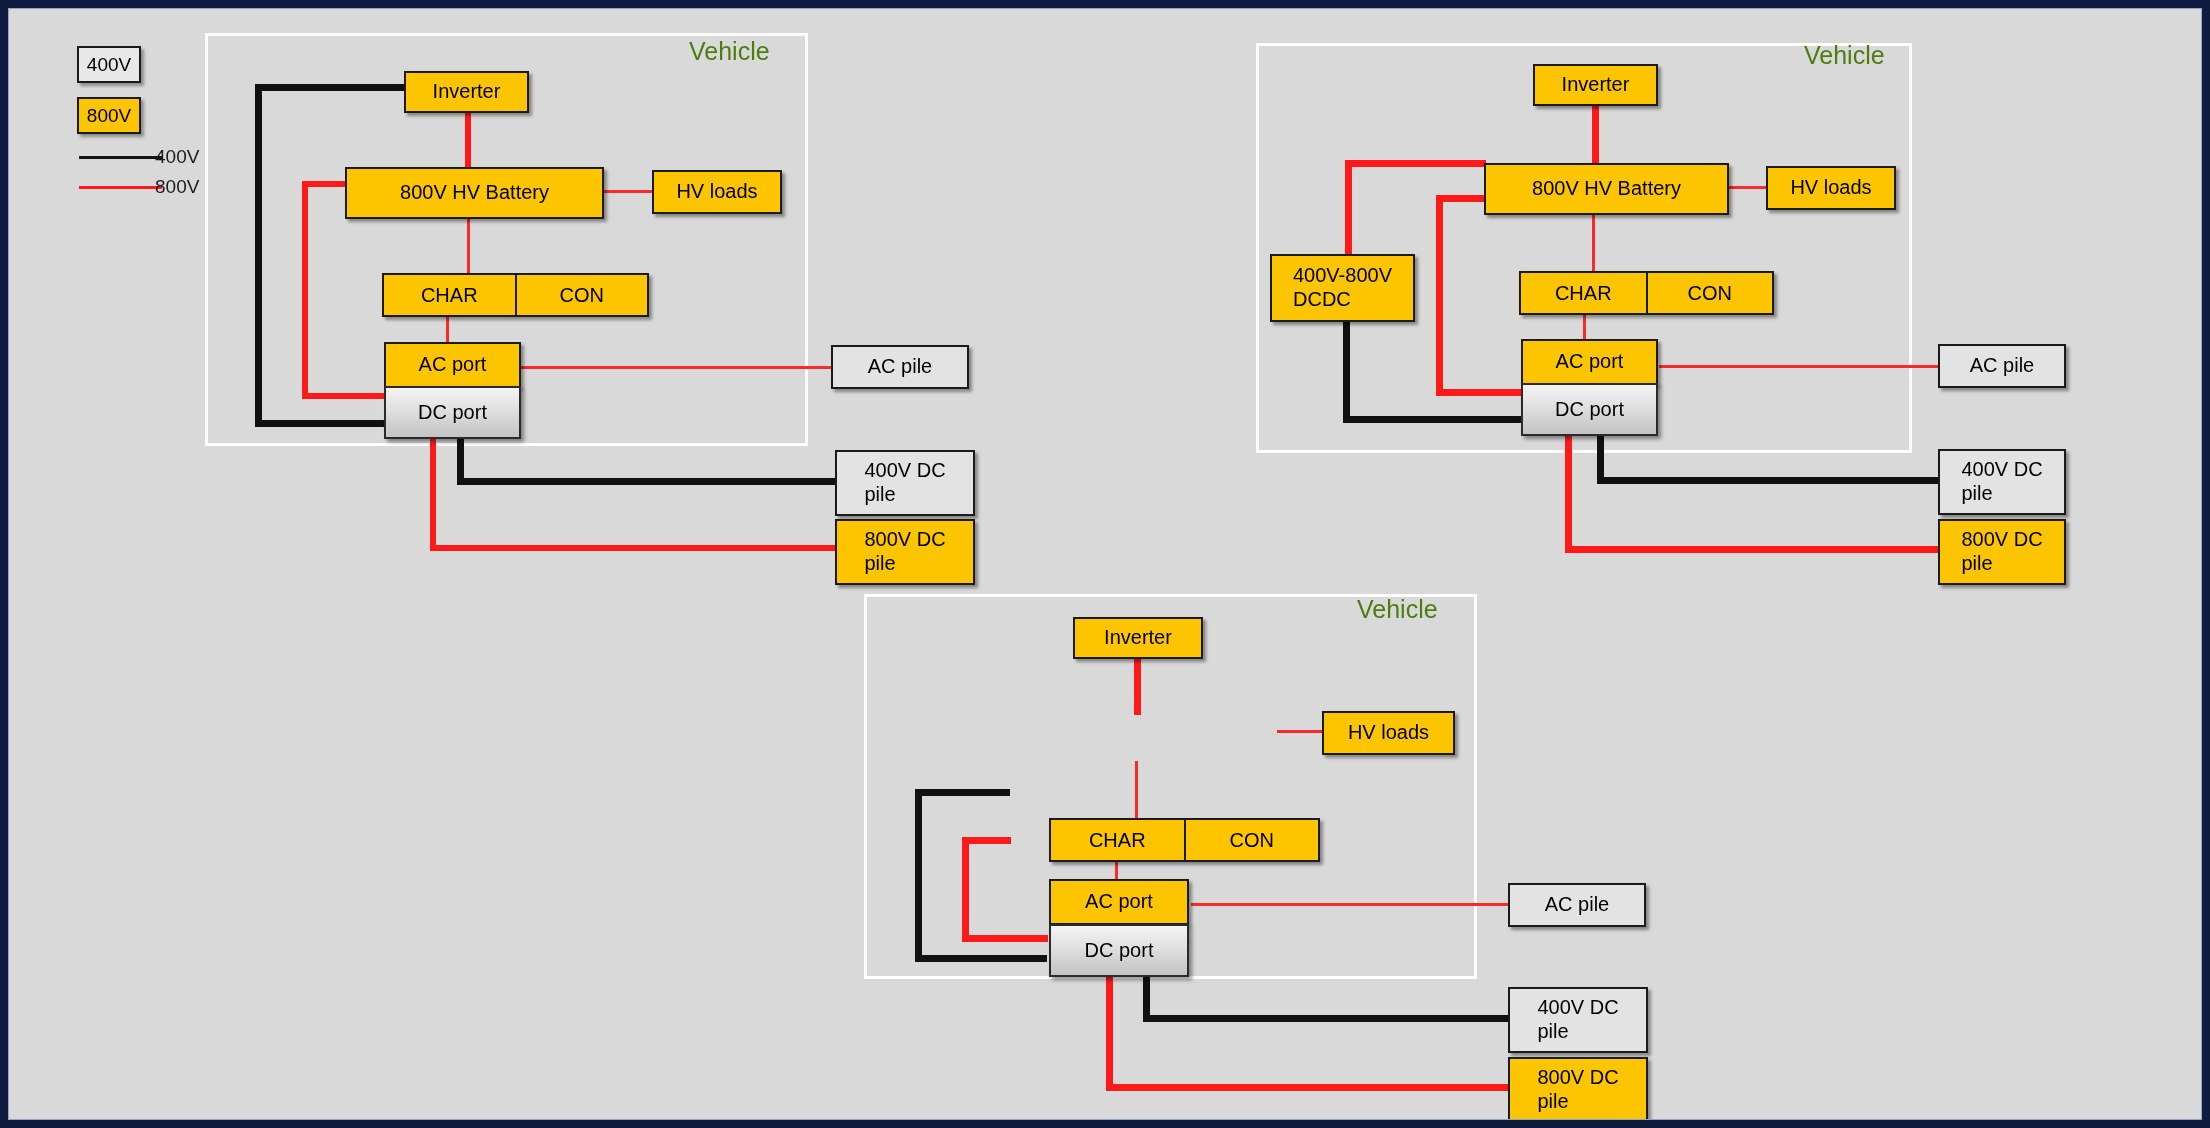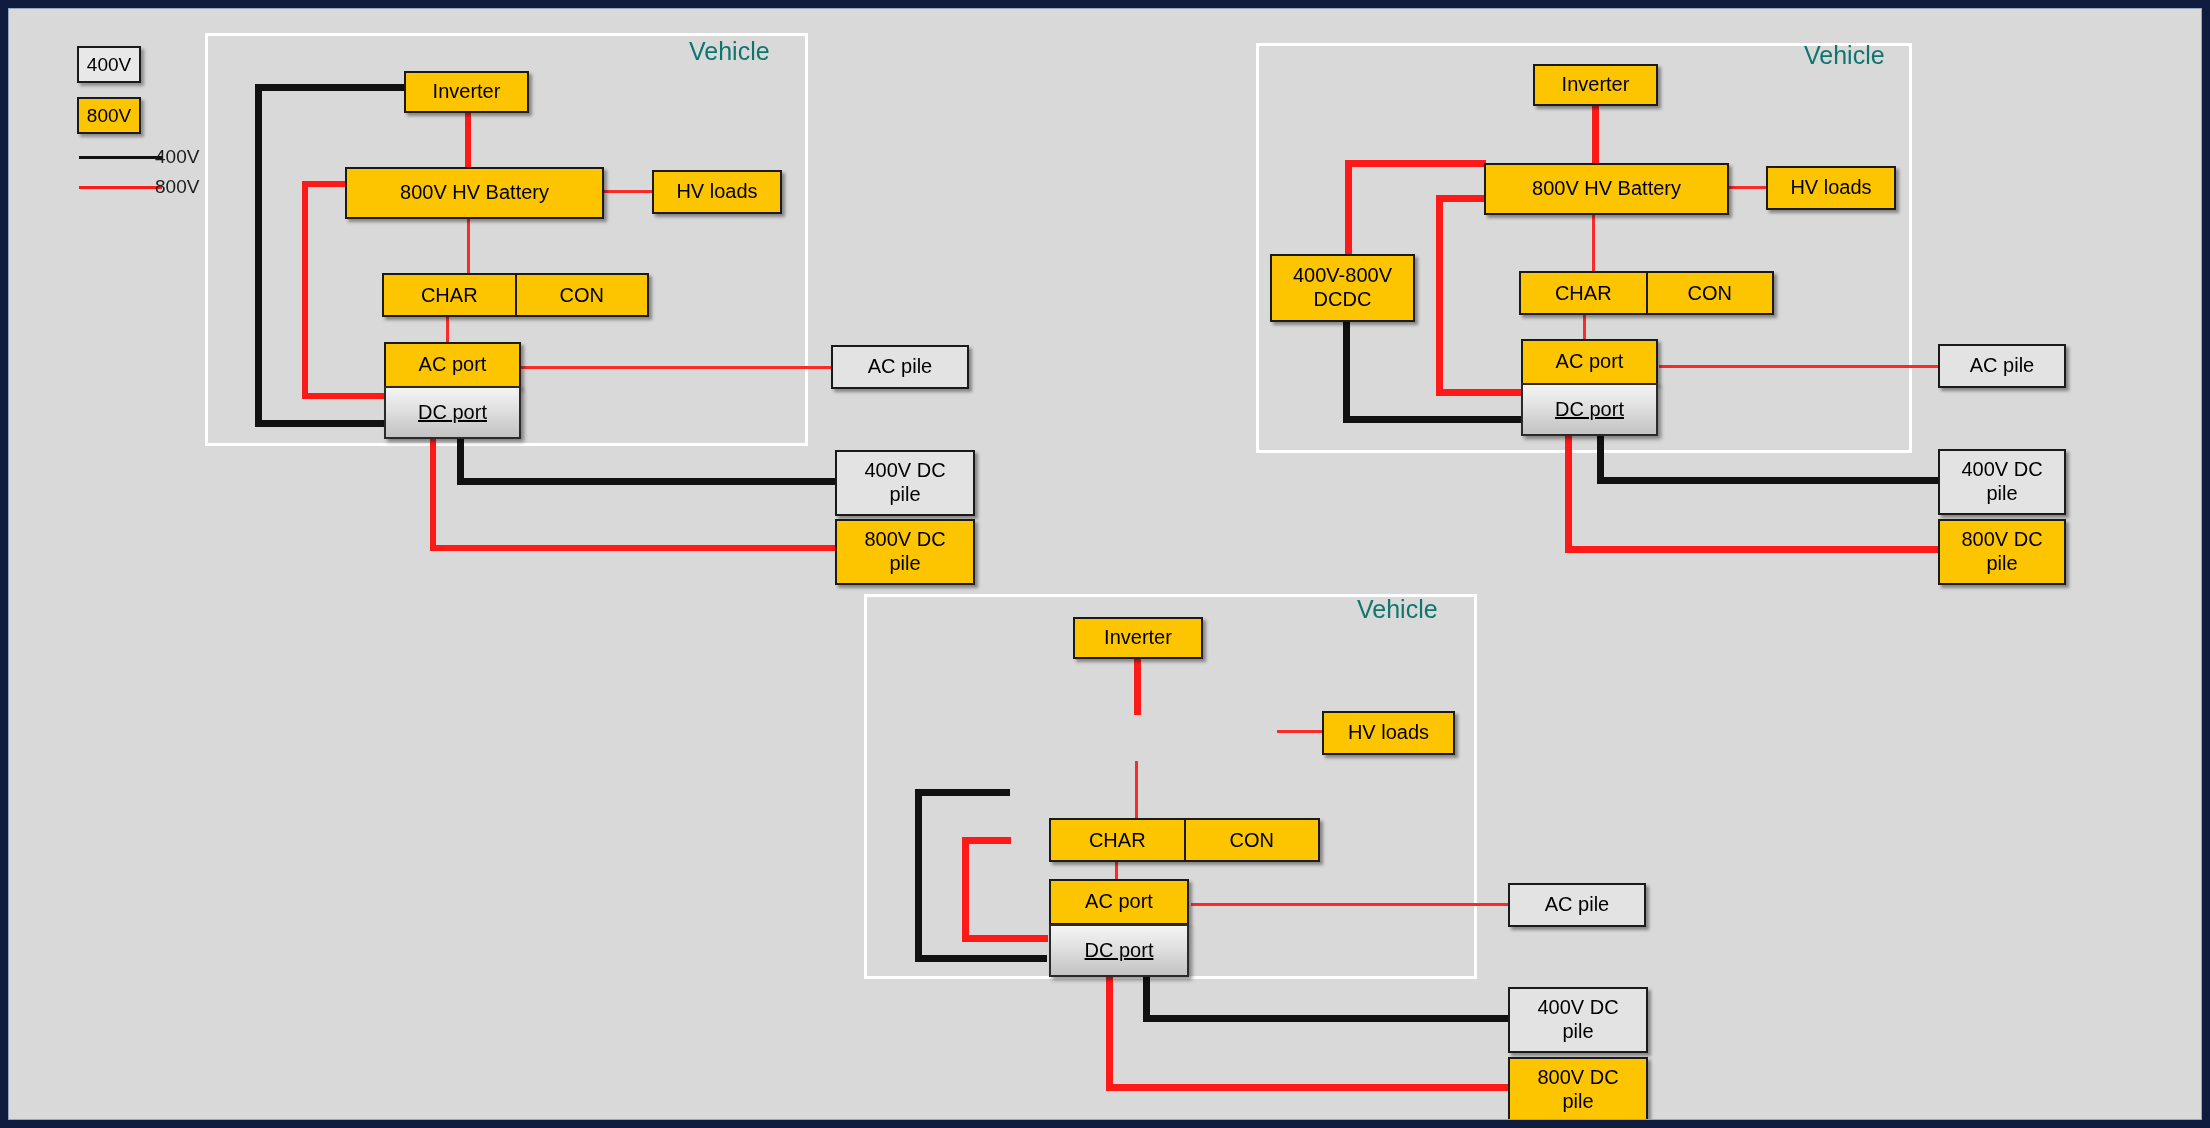--- a/index.html
+++ b/index.html
@@ -26,41 +26,39 @@
     overflow: hidden;
   }
 
   
   .node {
     position: absolute;
     box-sizing: border-box;
     display: flex;
     align-items: center;
     justify-content: center;
-    text-align: center;
     color: #000;
     line-height: 1.18;
     white-space: pre-line;
     z-index: 30;
   }
   .node.yellow {
     background: #fdc500;
     border: 2px solid #1a1a1a;
     box-shadow: 3px 3px 3px rgba(0,0,0,0.38);
   }
   .node.white {
     background: #e3e3e3;
     border: 2px solid #1a1a1a;
     box-shadow: 3px 3px 3px rgba(0,0,0,0.38);
   }
   .node.grayport {
     background: linear-gradient(to bottom, #f4f4f4 0%, #e0e0e0 45%, #cfcfcf 75%, #c4c4c4 100%);
     border: 2px solid #2a2a2a;
     box-shadow: 3px 3px 4px rgba(0,0,0,0.42);
-    text-decoration: underline;
   }
 
   
   .splitbox {
     position: absolute;
     display: flex;
     box-sizing: border-box;
     background: #fdc500;
     border: 2px solid #1a1a1a;
     box-shadow: 3px 3px 3px rgba(0,0,0,0.38);
@@ -80,21 +78,21 @@
   
   .vehicle {
     position: absolute;
     box-sizing: border-box;
     border: 3px solid #ffffff;
     background: transparent;
     z-index: 5;
   }
   .vehicle-label {
     position: absolute;
-    color: #0f766e;
+    color: #4d7c0f;
     z-index: 6;
     white-space: nowrap;
   }
 
   
   .wire {
     position: absolute;
     z-index: 10;
   }
   .wire.black { background: #111111; }

